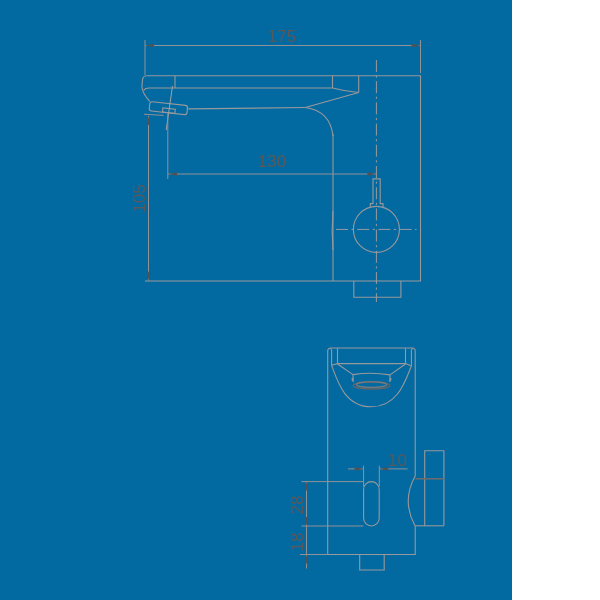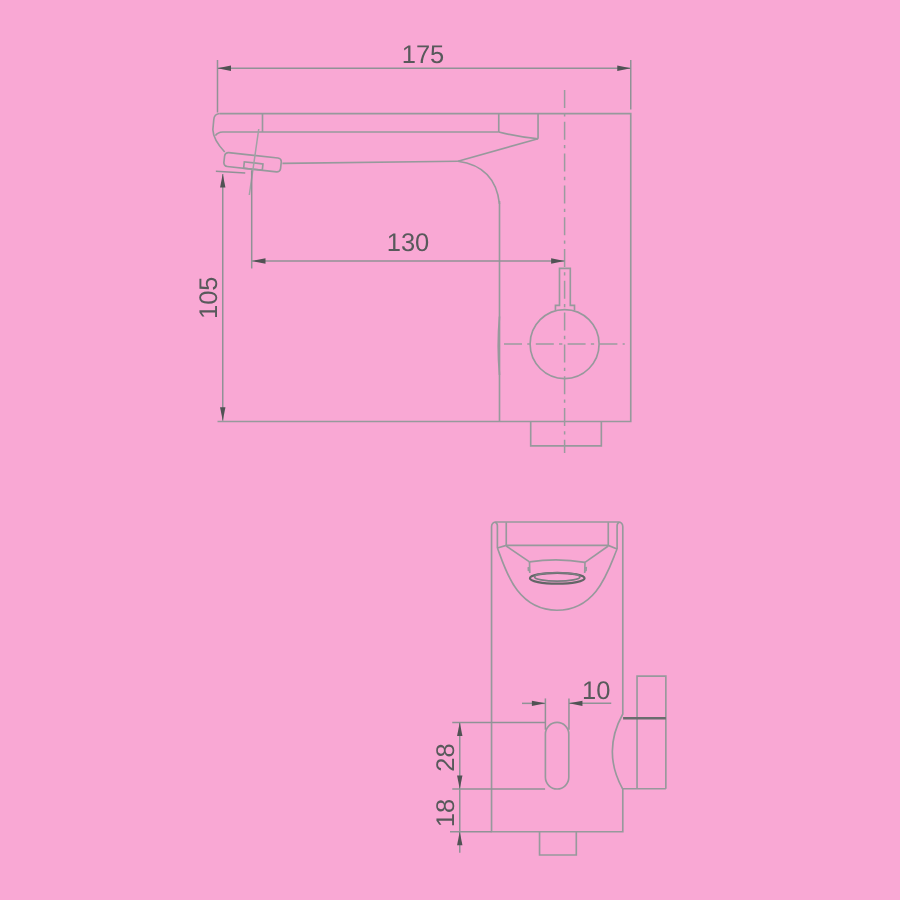--- a/index.html
+++ b/index.html
@@ -1,16 +1,16 @@
 <!DOCTYPE html>
 <html><head>
 <meta charset="utf-8">
 <style>
   html,body{margin:0;padding:0;background:#ffffff;}
-  .wrap{width:600px;height:600px;position:relative;background:#f9a8d4;}
+  .wrap{width:512px;height:600px;position:relative;background:#0369a1;}
   text{font-family:"Liberation Sans", sans-serif;font-size:17px;fill:#58595b;}
 </style>
 </head>
 <body>
 
 <div class="wrap">
 <svg width="600" height="600" viewBox="0 0 600 600" fill="none" stroke-linecap="butt">
 <g stroke="#97999c" stroke-width="1.1" fill="none">
 
   <path d="M146.5,75.7 L420.5,75.7 L420.5,281 L145,281"></path>

